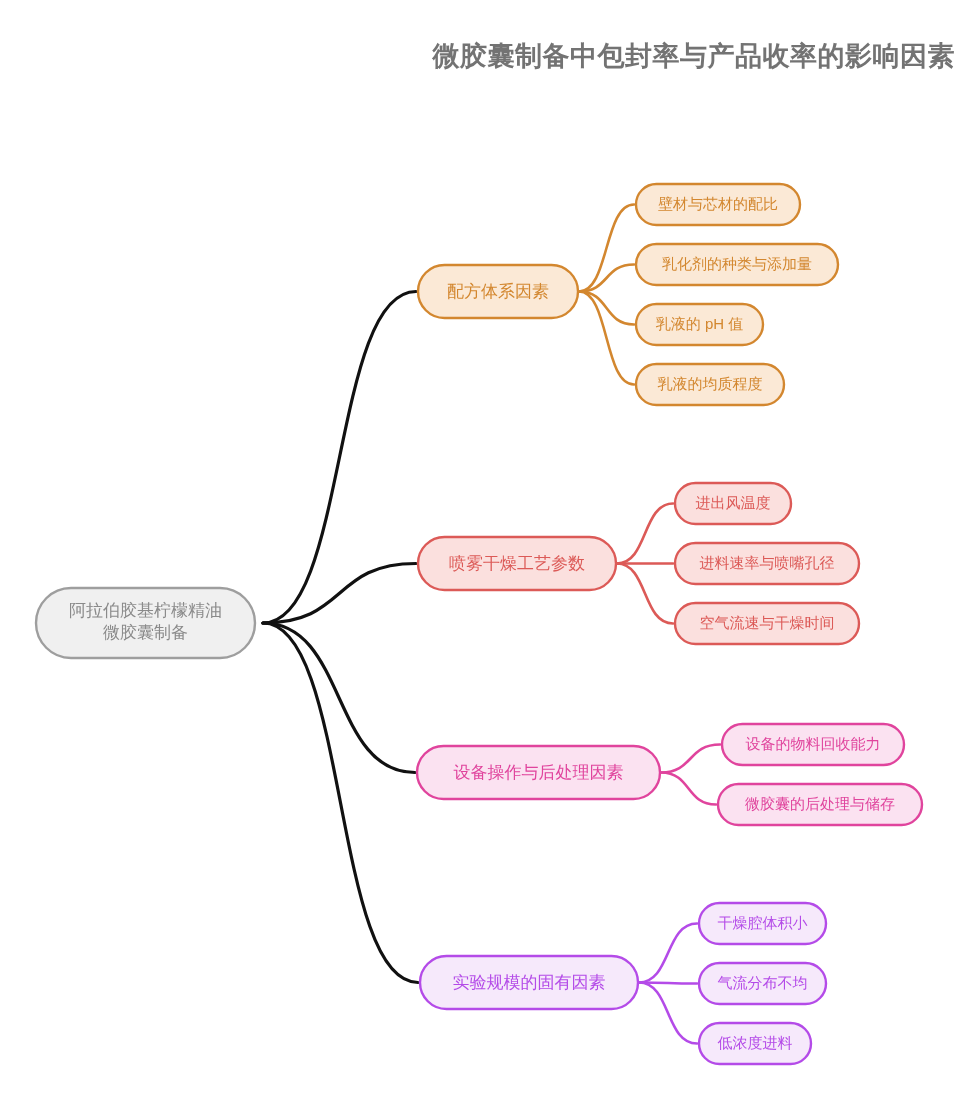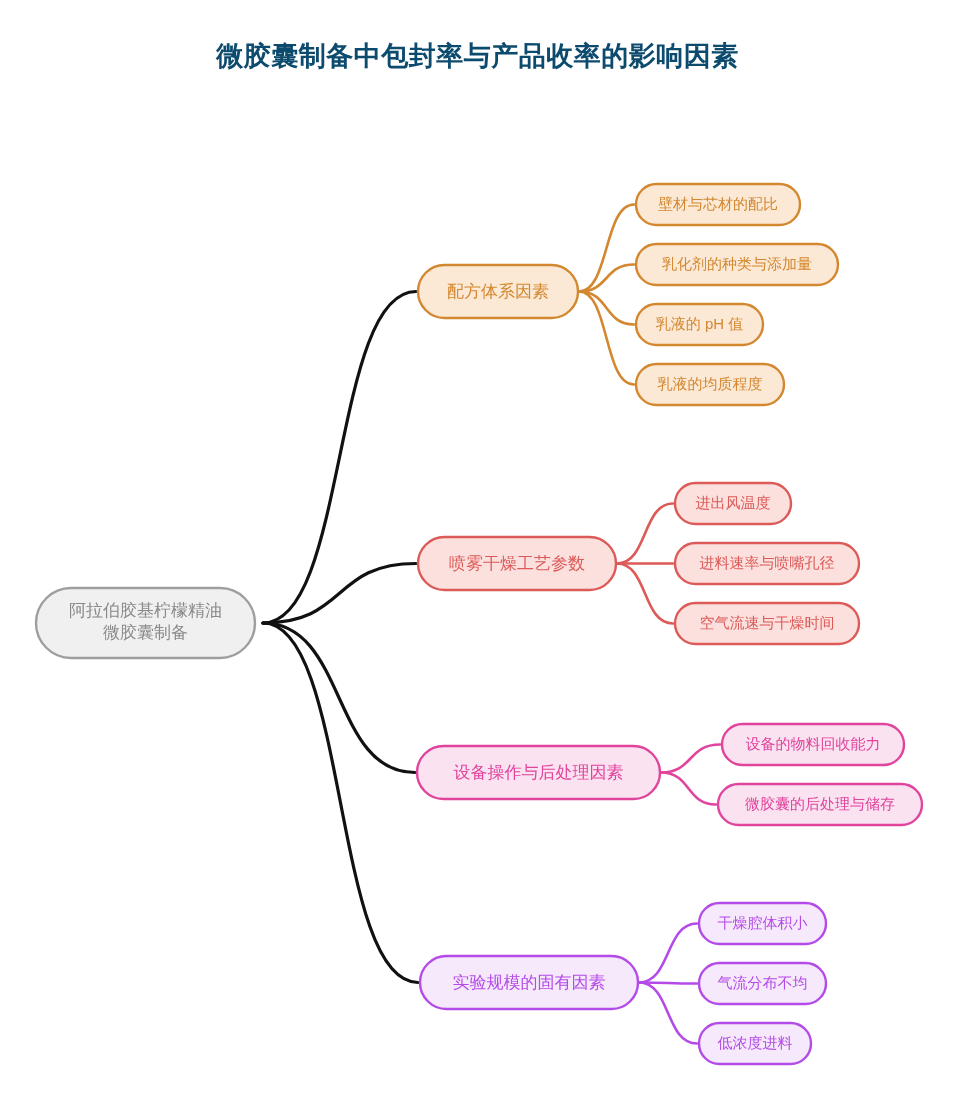--- a/index.html
+++ b/index.html
@@ -19,24 +19,24 @@
     position: relative;
     width: 955px;
     height: 1114px;
     background: #ffffff;
   }
   .chart-title {
     position: absolute;
     top: 38px;
     left: 0;
     width: 955px;
-    text-align: center;
+    text-align: right;
     font-size: 27px;
     font-weight: bold;
-    color: #0c4a6e;
+    color: #737373;
     letter-spacing: 0.5px;
     font-family: "Liberation Sans", "DejaVu Sans", sans-serif;
   }
   svg#map-canvas {
     position: absolute;
     top: 0;
     left: 0;
     width: 955px;
     height: 1114px;
   }

